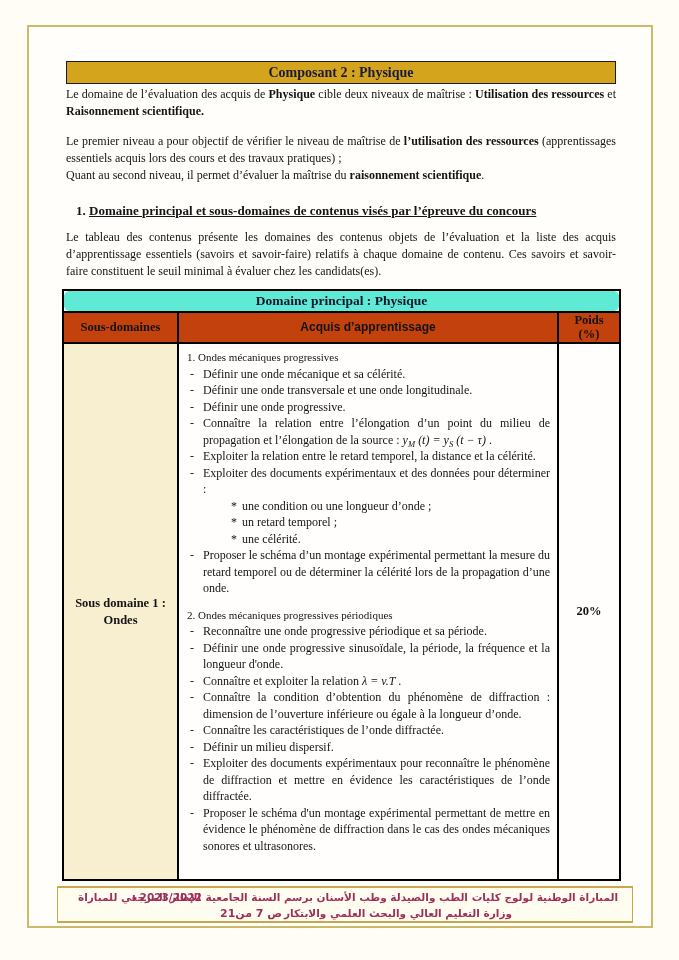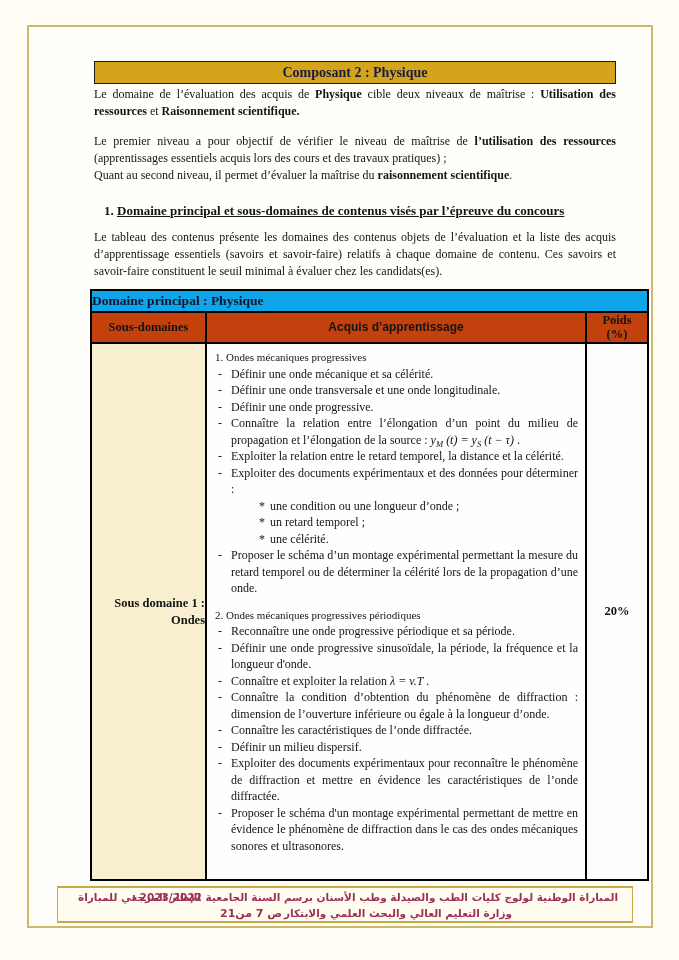--- a/index.html
+++ b/index.html
@@ -6,51 +6,51 @@
   body{
     width:679px;height:960px;position:relative;overflow:hidden;
     background:#fffdf6;
     font-family:"Liberation Serif","DejaVu Serif",serif;
     color:#141414;
   }
   .page-frame{
     position:absolute;left:27px;top:25px;width:626px;height:903px;
     border:2px solid #cdb96a;background:#fffefa;box-sizing:border-box;
   }
-  .content{position:relative;padding:34px 35px 0 37px;margin-left:28px;}
+  .content{position:relative;padding:34px 35px 0 37px;}
   .banner{
     border:1px solid #1c1c1c;background:#d5a41d;color:#1b1b40;
     text-align:center;font-weight:bold;font-size:14px;height:21px;line-height:21px;
     margin-bottom:2px;
   }
   .para{margin:0;text-align:justify;font-size:12px;line-height:17px;}
   .p2{margin-top:13px;}
   .p2b{margin-top:0;}
   .heading{margin:18px 0 0 10px;font-size:13px;line-height:18px;font-weight:bold;}
   .p3{margin-top:9px;}
   .sb{font-weight:bold;}
   .si{font-style:italic;}
   .su{text-decoration:underline;}
   sub{font-size:0.72em;line-height:0;}
 
   table.main{
     border-collapse:collapse;margin:9px 0 0 -4px;width:557px;table-layout:fixed;
   }
   table.main td,table.main th{border:2px solid #000;padding:0;box-sizing:border-box;}
   .tbl-title{
-    background:#0ea5e9;color:#14142e;font-weight:bold;font-size:13.5px;
-    text-align:left;height:21px;line-height:20px;
+    background:#5eead4;color:#14142e;font-weight:bold;font-size:13.5px;
+    text-align:center;height:21px;line-height:20px;border-radius:9px;
   }
   .col-head{
     background:#c2410c;font-weight:bold;text-align:center;vertical-align:middle;
     height:31px;font-size:12.5px;line-height:13.5px;
   }
   .col-head.acquis{font-family:"Liberation Sans","DejaVu Sans",sans-serif;font-size:12px;}
   .cell-subdomain{
-    background:#f8efd0;text-align:right;vertical-align:middle;
+    background:#f8efd0;text-align:center;vertical-align:middle;
     font-weight:bold;font-size:12.5px;line-height:17px;
   }
   .cell-learn{background:#fffefd;vertical-align:top;}
   .learn-inner{padding:5px 7px 6px 8px;min-height:524px;font-size:12px;line-height:16.5px;}
   .sec-title{font-weight:normal;font-size:11px;}
   .sec-title.gap{margin-top:10px;}
   .bullet{display:flex;}
   .bullet .marker{flex:none;width:13px;padding-left:3px;}
   .bullet .btext{flex:1;text-align:justify;}
   .bullet.lvl2{margin-left:44px;}

